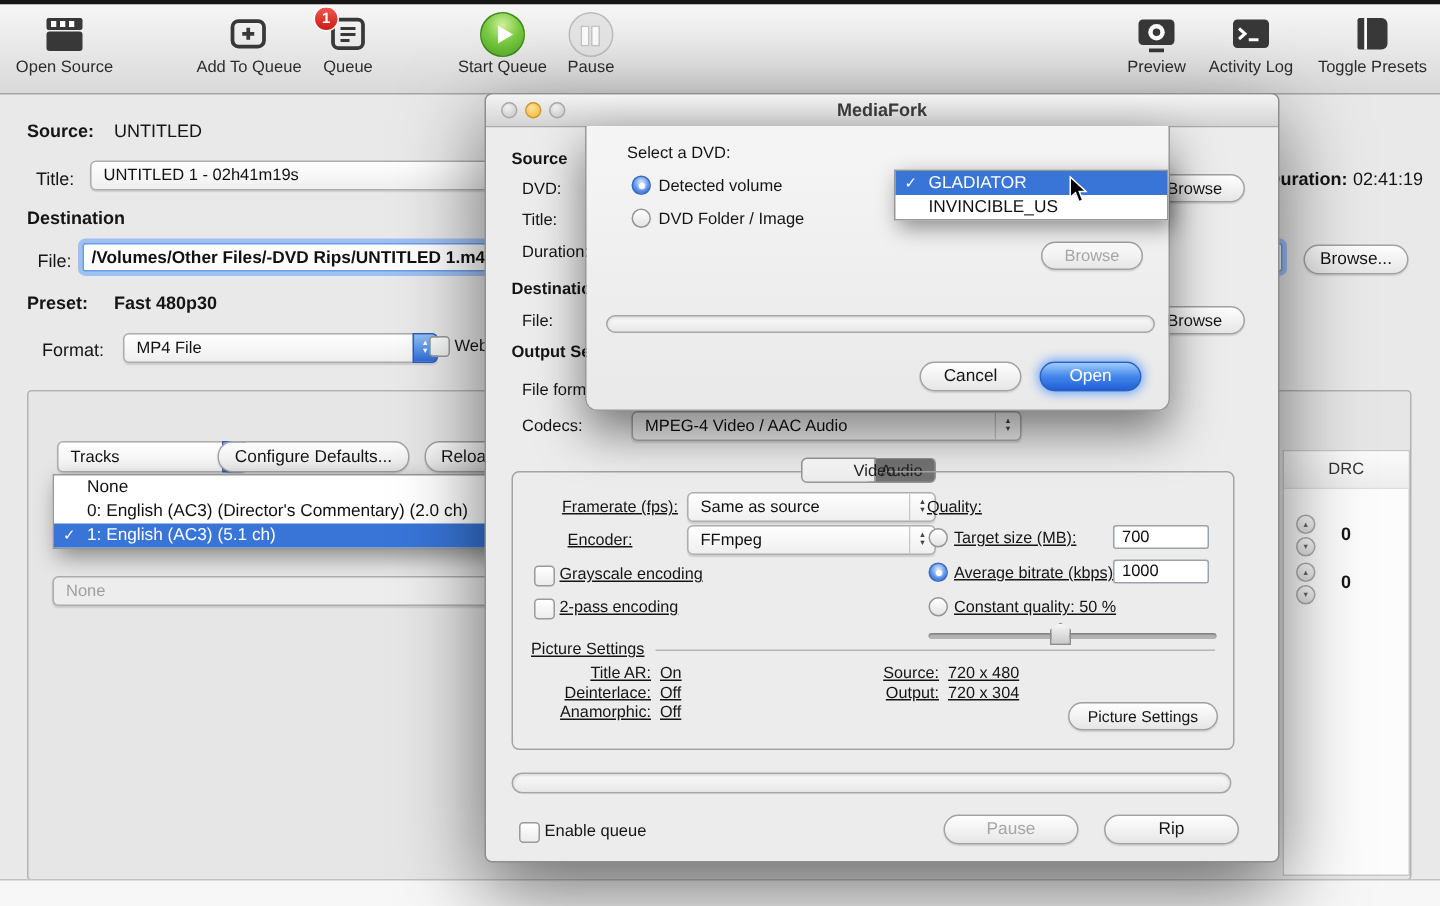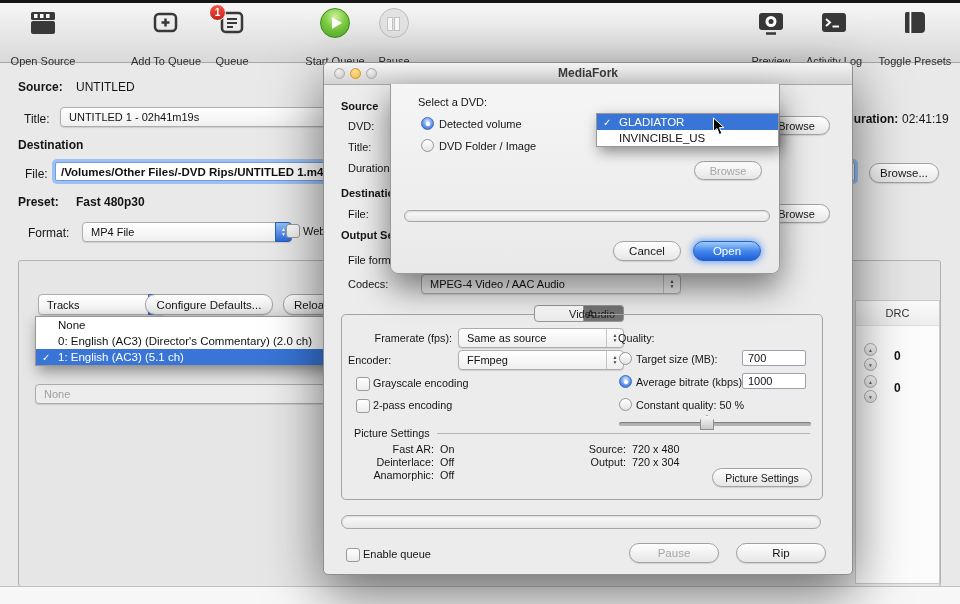--- a/index.html
+++ b/index.html
@@ -4,37 +4,37 @@
 <style>
   html,body{margin:0;padding:0;background:#444;}
   .screen{position:relative;width:960px;height:604px;background:#e9e9e9;overflow:hidden;
           font-family:"Liberation Sans",sans-serif;-webkit-font-smoothing:antialiased;}
   .top-strip{position:absolute;left:0;top:0;width:960px;height:3px;background:#161616;}
   
   .toolbar{position:absolute;left:0;top:3px;width:960px;height:59px;
            background:linear-gradient(#f6f6f6,#d9d9d9);border-bottom:1px solid #a6a6a6;}
   .tb-item{position:absolute;top:4px;display:flex;flex-direction:column;align-items:center;cursor:default;}
   .tb-icon{height:32px;display:flex;align-items:center;justify-content:center;position:relative;}
-  .tb-label{font-size:11px;color:#2d2d2d;margin-top:16px;white-space:nowrap;}
+  .tb-label{font-size:11px;color:#2d2d2d;margin-top:0px;white-space:nowrap;}
   .badge{position:absolute;left:-8px;top:-3px;width:15px;height:15px;border-radius:50%;
          background:linear-gradient(#f4574d,#c81e14);color:#fff;font-size:10px;font-weight:bold;
          display:flex;align-items:center;justify-content:center;border:1px solid #fff;z-index:2;}
   .play-circle{width:28px;height:28px;border-radius:50%;border:1px solid #3e8a1c;position:relative;
          background:radial-gradient(circle at 50% 28%,#d2f09a 0%,#7ccb43 45%,#49a421 100%);}
   .play-circle::after{content:"";position:absolute;left:11px;top:8px;border-left:10px solid #fff;
          border-top:6px solid transparent;border-bottom:6px solid transparent;}
   .pause-circle{width:28px;height:28px;border-radius:50%;background:#e3e3e3;border:1px solid #bdbdbd;position:relative;}
   .pause-circle::before,.pause-circle::after{content:"";position:absolute;top:8px;width:4px;height:12px;
          background:#fafafa;border:1px solid #c4c4c4;}
   .pause-circle::before{left:7px}.pause-circle::after{left:14px}
   
   .lbl{position:absolute;font-size:12px;color:#151515;white-space:nowrap;}
   .lbl.b{font-weight:bold;}
   .lbl.s{font-size:11px;}
-  .lbl.s2{font-size:10.8px;}
+  .lbl.s2{font-size:10.8px;text-decoration:underline;}
   .popup{position:absolute;height:18px;background:linear-gradient(#ffffff,#efefef);
          border:1px solid #adadad;border-radius:4px;font-size:11px;color:#111;
          display:flex;align-items:center;padding:0 22px 0 8px;white-space:nowrap;
          box-shadow:0 1px 1px rgba(0,0,0,.12);}
   .popup.dis{background:#ededed;color:#9f9f9f;}
   .cap{position:absolute;right:-1px;top:-1px;height:20px;width:17px;border-radius:0 4px 4px 0;
          display:flex;flex-direction:column;align-items:center;justify-content:center;box-sizing:border-box;}
   .cap i{font-style:normal;font-size:5px;line-height:5px;display:block;}
   .cap.blue{background:linear-gradient(#92c3f8,#2d6ad8);color:#fff;border:1px solid #2a5dbd;}
   .cap.plain{top:0;right:0;height:18px;color:#444;border-left:1px solid #c6c6c6;}
@@ -301,21 +301,21 @@
 
     <div class="groupbox" style="left:17px;top:251px;width:480px;height:184px">
       <div class="lbl s2" style="left:6px;top:17px;width:104px;text-align:right">Framerate (fps):</div>
       <div class="popup" style="left:116px;top:13px;width:134px">
         <span>Same as source</span>
         <span class="cap plain">
             <i>▲</i>
             <i>▼</i>
           </span>
       </div>
-      <div class="lbl s2" style="left:6px;top:39px;width:104px;text-align:left">Encoder:</div>
+      <div class="lbl s2" style="left:6px;top:39px;width:104px;text-align:center">Encoder:</div>
       <div class="popup" style="left:116px;top:35px;width:134px">
         <span>FFmpeg</span>
         <span class="cap plain">
             <i>▲</i>
             <i>▼</i>
           </span>
       </div>
       <div class="check" style="left:14px;top:62px"></div>
       <div class="lbl s2" style="left:31px;top:62px">Grayscale encoding</div>
       <div class="check" style="left:14px;top:84px"></div>
@@ -329,21 +329,21 @@
       <div class="lbl s2" style="left:294px;top:61px">Average bitrate (kbps):</div>
       <div class="field" style="left:400px;top:58px;width:64px;height:16px;font-size:11px">1000</div>
       <div class="radio" style="left:277px;top:83px"></div>
       <div class="lbl s2" style="left:294px;top:84px">Constant quality: 50 %</div>
       <div class="slider-track" style="left:277px;top:107px;width:192px"></div>
       <div class="slider-thumb" style="left:358px;top:100px"></div>
 
       <div class="lbl s2" style="left:12px;top:112px">Picture Settings</div>
       <div class="sepline" style="left:95px;top:118px;width:373px"></div>
 
-      <div class="lbl s2" style="left:8px;top:128px;width:84px;text-align:right">Fast AR:</div>
+      <div class="lbl s2" style="left:8px;top:128px;width:84px;text-align:right">Title AR:</div>
       <div class="lbl s2" style="left:98px;top:128px">On</div>
       <div class="lbl s2" style="left:8px;top:141px;width:84px;text-align:right">Deinterlace:</div>
       <div class="lbl s2" style="left:98px;top:141px">Off</div>
       <div class="lbl s2" style="left:8px;top:154px;width:84px;text-align:right">Anamorphic:</div>
       <div class="lbl s2" style="left:98px;top:154px">Off</div>
 
       <div class="lbl s2" style="left:206px;top:128px;width:78px;text-align:right">Source:</div>
       <div class="lbl s2" style="left:290px;top:128px">720  x  480</div>
       <div class="lbl s2" style="left:206px;top:141px;width:78px;text-align:right">Output:</div>
       <div class="lbl s2" style="left:290px;top:141px">720  x  304</div>

